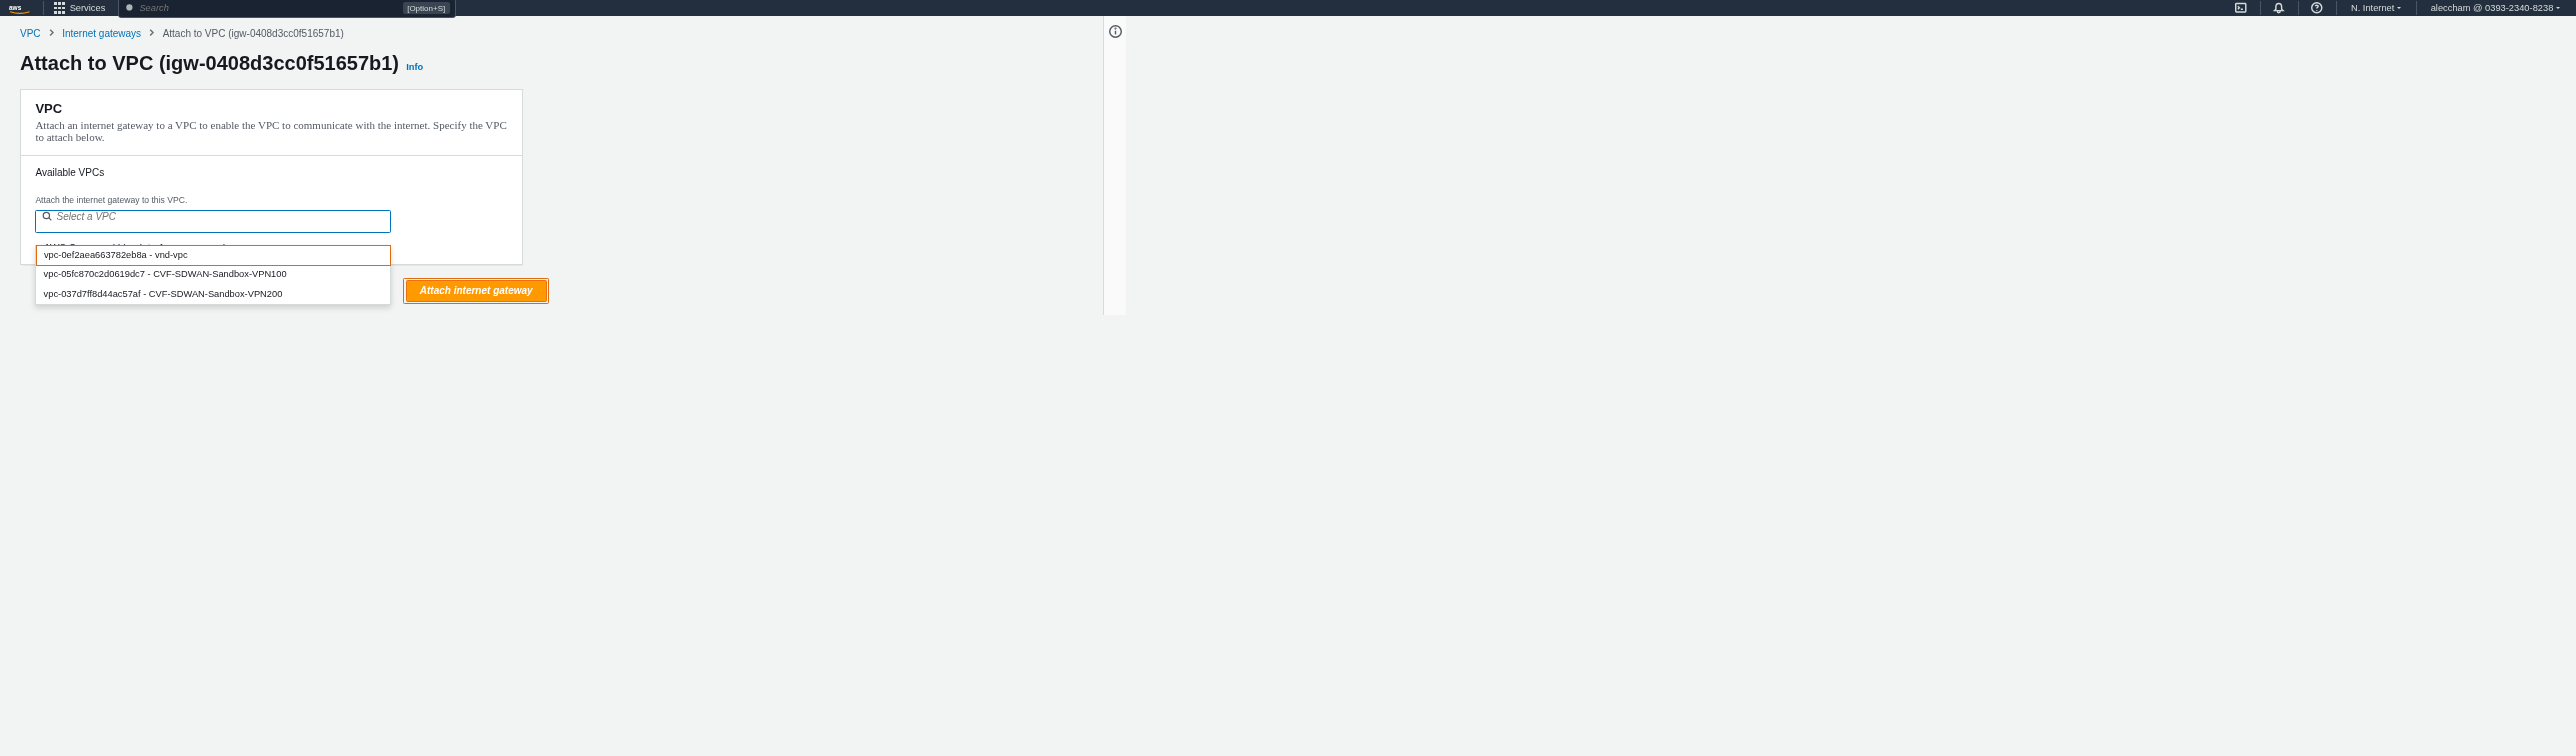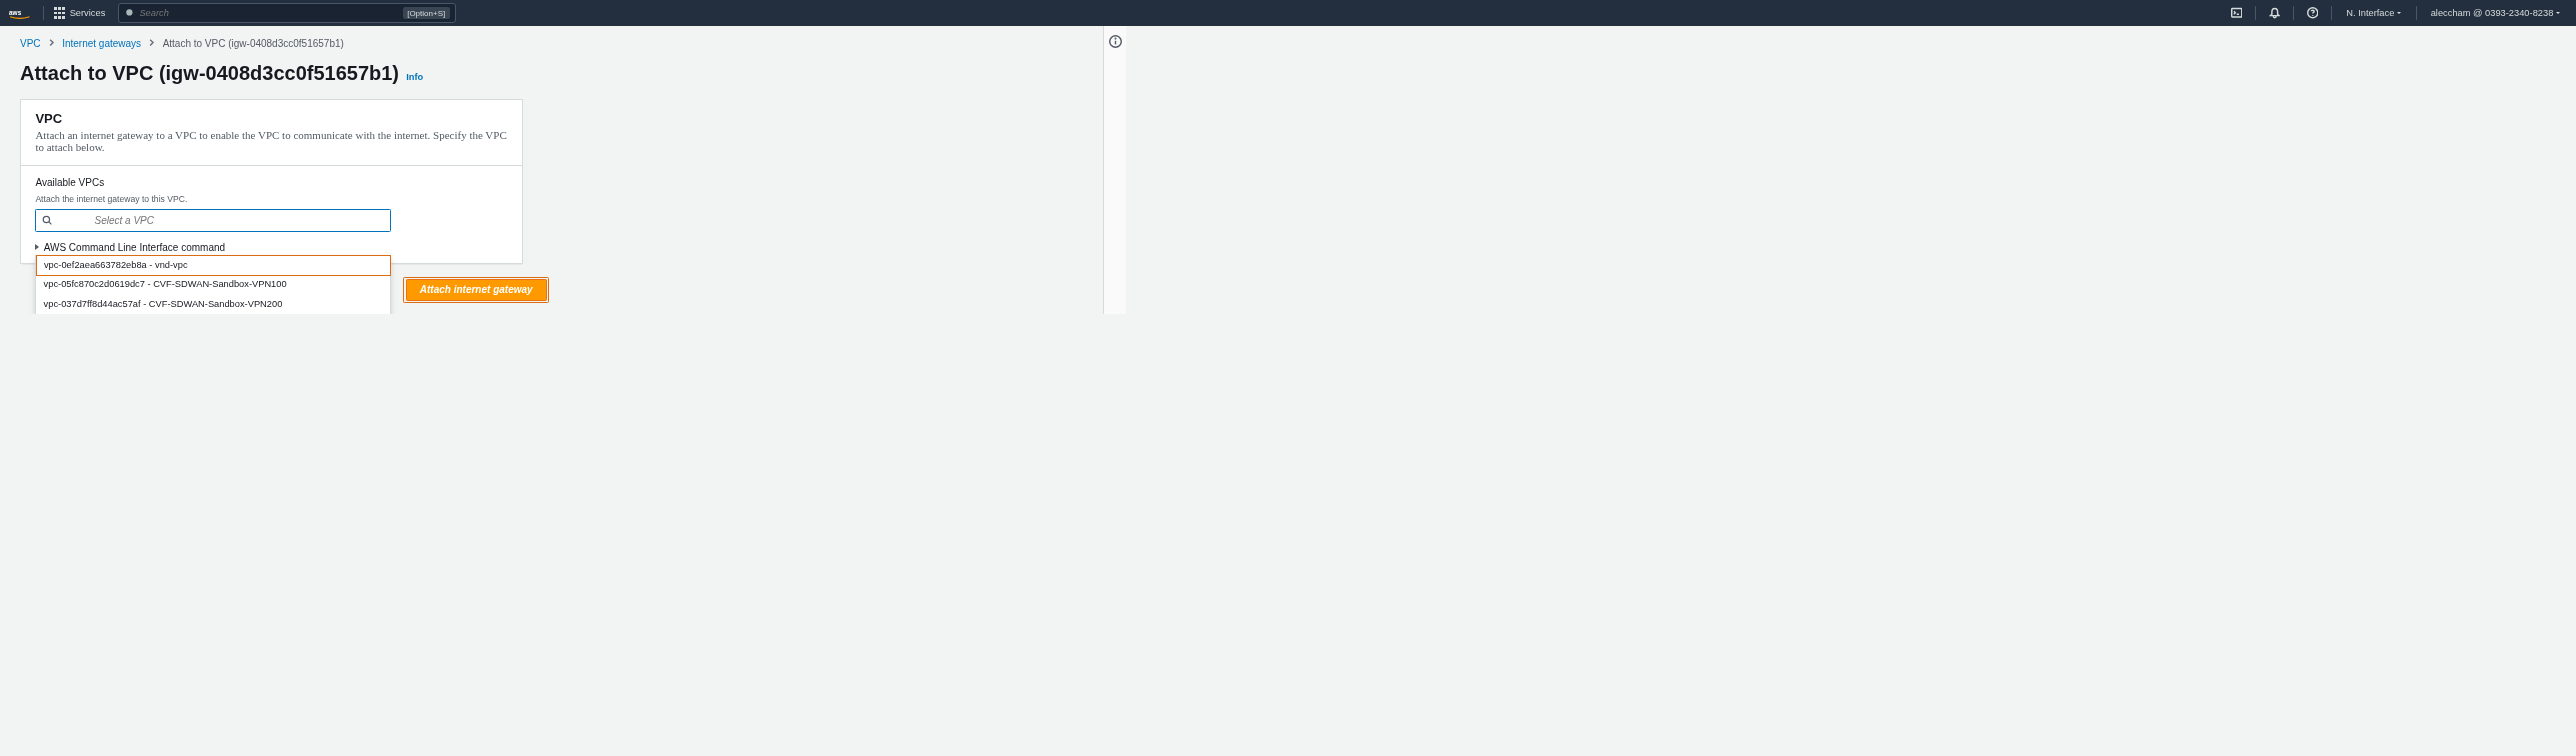--- a/index.html
+++ b/index.html
@@ -1,18 +1,18 @@
 <!DOCTYPE html>
 <html style="font-size:11.5px"><head>
   <meta charset="utf-8">
   <style>
     * { box-sizing: border-box; margin: 0; padding: 0; }
     body { font-family: "Amazon Ember", "Helvetica Neue", Arial, sans-serif; font-size: 10px; color: #16191f; background: #f2f3f3; }
     
-    .header { background: #232f3e; height: 26px; display: flex; align-items: center; padding: 0 8.6px; color: #d5dbdb; }
+    .header { background: #232f3e; height: 16px; display: flex; align-items: center; padding: 0 8.6px; color: #d5dbdb; }
     .aws-logo { display: flex; align-items: center; margin-right: 8.6px; }
     .aws-logo svg { width: 21.6px; height: 13px; }
     .divider-v { width: 0.7px; height: 14.4px; background: #4a5568; margin: 0 4.3px; }
     .services-btn { display: flex; align-items: center; gap: 4.3px; padding: 2.9px 5.8px; cursor: pointer; font-size: 9.3px; }
     .grid-icon { width: 11.5px; height: 11.5px; display: grid; grid-template-columns: repeat(3, 2.9px); grid-template-rows: repeat(3, 2.9px); gap: 1.4px; }
     .grid-icon span { background: #d5dbdb; }
     .search-wrap { display: flex; align-items: center; background: #1a2332; border: 0.7px solid #4a5568; border-radius: 3px; height: 20px; width: 338px; margin-left: 7.2px; padding: 0 5.8px; }
     .search-wrap svg { width: 10px; height: 10px; fill: #aab7b8; }
     .search-input { background: transparent; border: none; outline: none; color: #aab7b8; font-style: italic; font-size: 9.3px; flex: 1; margin-left: 4.3px; }
     .shortcut-tag { background: #3a4553; border-radius: 2.2px; padding: 1.4px 4.3px; font-size: 8px; color: #d5dbdb; }
@@ -35,23 +35,23 @@
     .page-title { font-size: 20px; font-weight: 700; color: #16191f; }
     .info-link { color: #0073bb; font-size: 9.3px; font-weight: 700; text-decoration: none; }
     
     .panel { background: #fff; border: 0.7px solid #d5dbdb; max-width: 503px; box-shadow: 0 0.7px 0.7px rgba(0,0,0,0.05); }
     .panel-head { padding: 11.5px 14.4px; border-bottom: 0.7px solid #d5dbdb; }
     .panel-head h2 { font-size: 13px; font-weight: 700; margin-bottom: 2.9px; }
     .panel-head p { font-size: 11px; color: #545b64; font-family: Liberation Serif, serif; }
     
     .panel-body { padding: 11.5px 14.4px 0; position: relative; }
     .field-label { font-size: 10px; font-weight: 400; color: #16191f; }
-    .field-desc { font-size: 8.6px; color: #545b64; margin-top: 6px; margin-bottom: 4.3px; }
+    .field-desc { font-size: 8.6px; color: #545b64; margin-top: 17px; margin-bottom: 4.3px; }
     
-    .combo { border: 1.4px solid #0073bb; border-radius: 1.4px; display: flex; align-items: center; height: 23px; padding: 0 5.8px; width: 356px; gap: 38px; }
+    .combo { border: 1.4px solid #0073bb; border-radius: 1.4px; display: flex; align-items: flex-start; height: 23px; padding: 0 5.8px; width: 356px; }
     .combo svg { width: 10px; height: 10px; stroke: #545b64; fill: none; stroke-width: 2; }
     .combo input { border: none; outline: none; flex: 1; margin-left: 4.3px; font-style: italic; color: #687078; font-size: 10px; }
     
     .dropdown-list { position: absolute; top: 65px; left: 14.4px; width: 356px; background: #fff; border: 0.7px solid #d5dbdb; box-shadow: 0 2.9px 5.8px rgba(0,0,0,0.15); z-index: 10; margin-top: 24px; }
     .dropdown-option { padding: 4.3px 7.2px; font-size: 9.3px; cursor: pointer; border-bottom: 0.7px solid transparent; }
     .dropdown-option.highlighted { border: 1.4px solid #dd6b10; margin: -0.7px; }
     
     .aws-cmd-row { padding: 10px 14.4px; }
     .aws-cmd-toggle { display: flex; align-items: center; gap: 4.3px; font-size: 10px; color: #16191f; cursor: pointer; }
     .aws-cmd-toggle .caret { width: 0; height: 0; border-top: 3.6px solid transparent; border-bottom: 3.6px solid transparent; border-left: 4.3px solid #545b64; }
@@ -111,21 +111,21 @@
       </div>
     <div class="divider-v"></div>
     <div class="icon-btn">
         <svg viewBox="0 0 16 16">
           <circle cx="8" cy="8" r="7"></circle>
           <path d="M6 6 C6 4 10 4 10 6 C10 8 8 7 8 9 M8 11 L8 12"></path>
         </svg>
       </div>
     <div class="divider-v"></div>
     <div class="region-btn">
-      <span>N. Interface</span>
+      <span>N. Internet</span>
       <span class="dropdown-caret"></span>
     </div>
     <div class="divider-v"></div>
     <div class="account-btn">
       <span>aleccham @ 0393-2340-8238</span>
       <span class="dropdown-caret"></span>
     </div>
   </div>
 </div>
 

